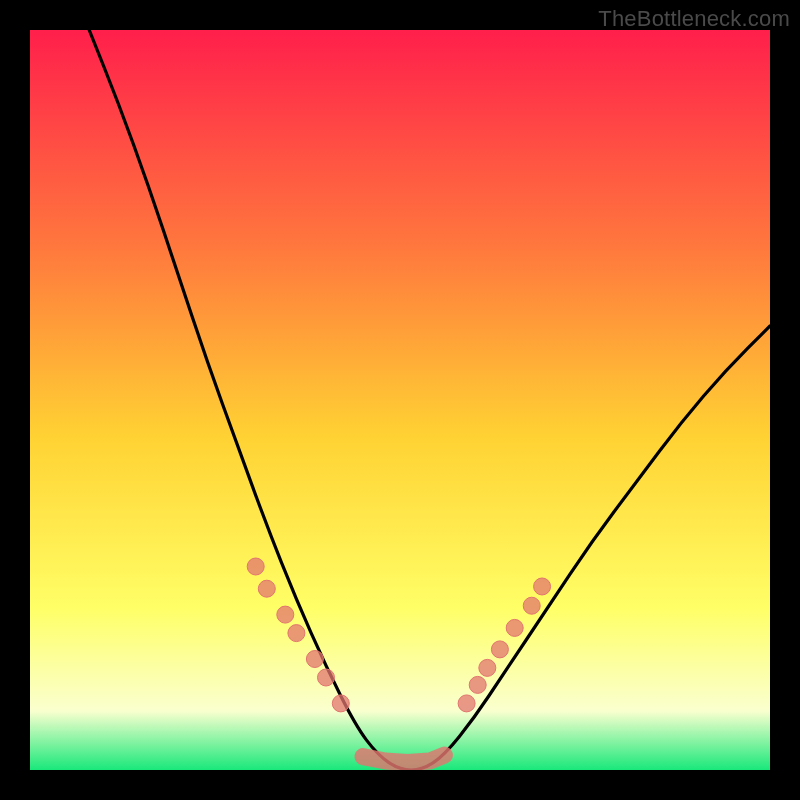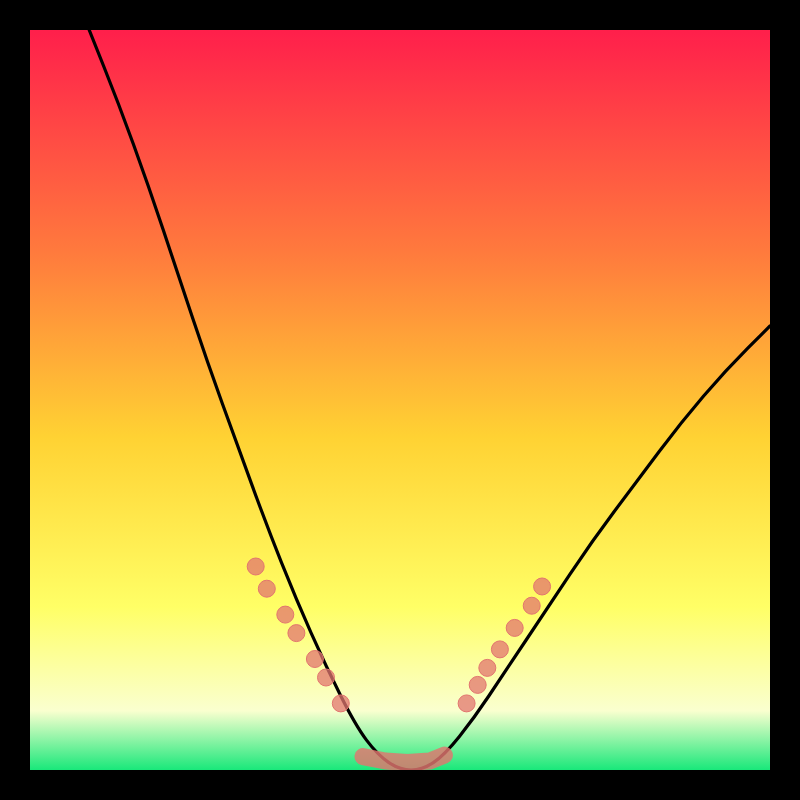--- a/index.html
+++ b/index.html
@@ -38,20 +38,21 @@
   .plot-area svg {
     display: block;
     width: 740px;
     height: 740px;
   }
 </style>
 </head>
 <body>
 
 <div class="frame">
+  <div class="watermark">TheBottleneck.com</div>
   <div class="plot-area">
     <svg id="chart-svg" viewBox="0 0 740 740" preserveAspectRatio="none">
         <defs>
           <linearGradient id="bg-grad" x1="0" y1="0" x2="0" y2="1">
             <stop offset="0%" stop-color="#ff1f4b"></stop>
             <stop offset="30%" stop-color="#ff7a3d"></stop>
             <stop offset="55%" stop-color="#ffd233"></stop>
             <stop offset="78%" stop-color="#ffff66"></stop>
             <stop offset="92%" stop-color="#faffcf"></stop>
             <stop offset="100%" stop-color="#19e87a"></stop>

